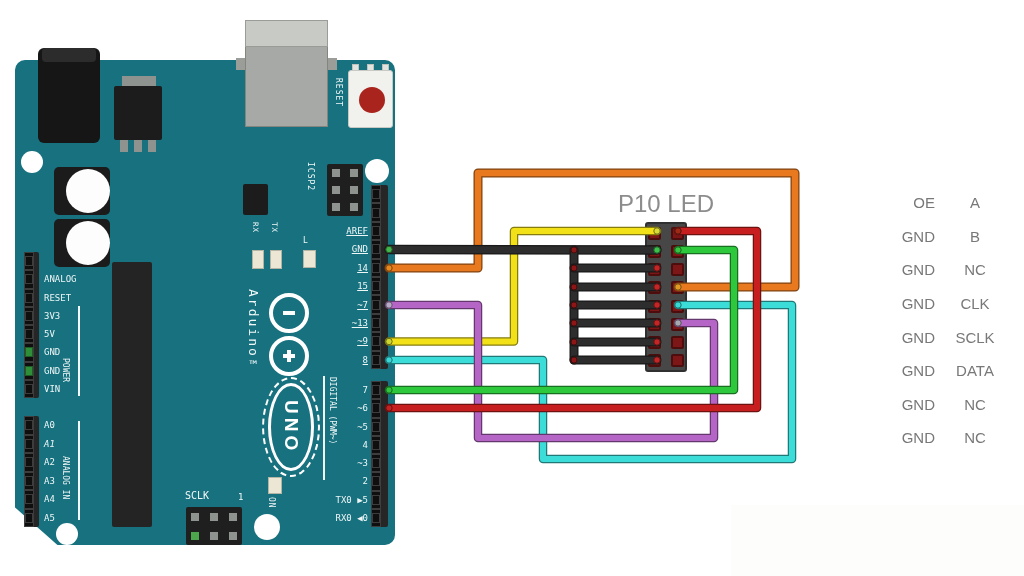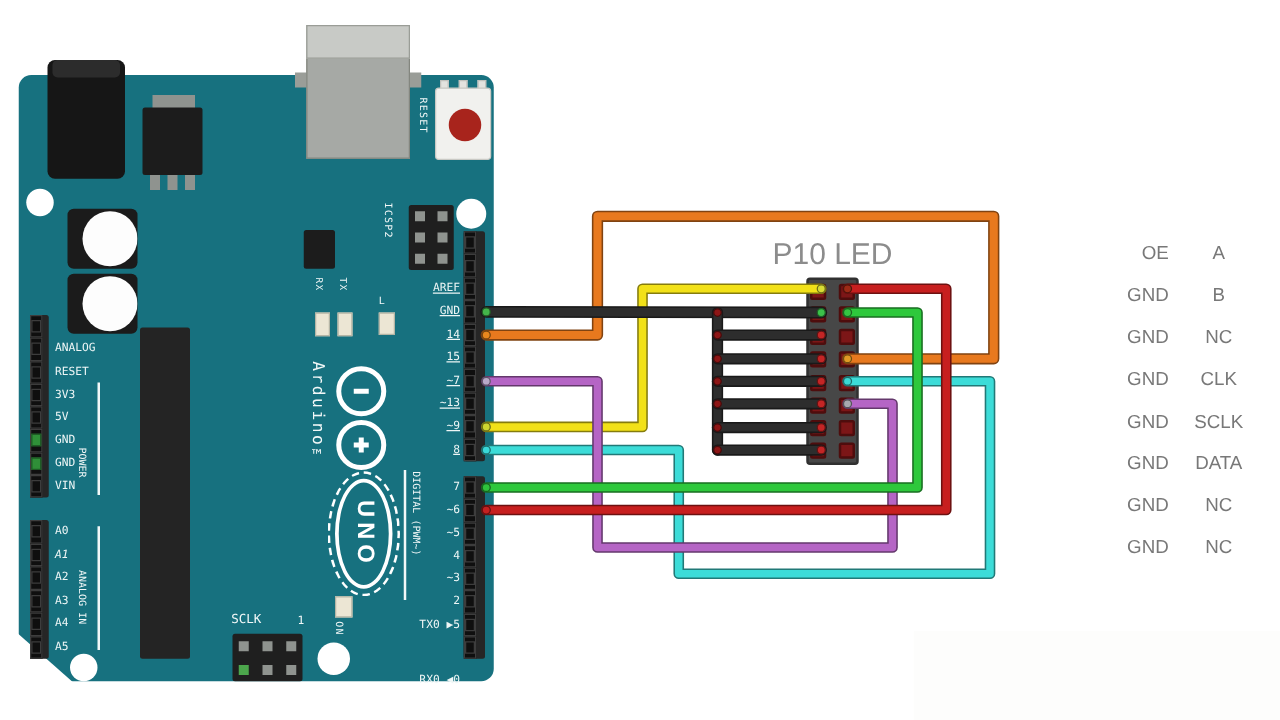--- a/index.html
+++ b/index.html
@@ -281,21 +281,21 @@
       <div class="prow" style="height: 18.4px;">8</div>
     </div>
   <div class="abs lblcol right" id="labels-digital-bottom" style="left:300px;top:381px;width:68px;">
       <div class="prow" style="height: 18.25px;">7</div>
       <div class="prow" style="height: 18.25px;">~6</div>
       <div class="prow" style="height: 18.25px;">~5</div>
       <div class="prow" style="height: 18.25px;">4</div>
       <div class="prow" style="height: 18.25px;">~3</div>
       <div class="prow" style="height: 18.25px;">2</div>
       <div class="prow" style="height: 18.25px;">TX0 ▶5</div>
-      <div class="prow" style="height: 18.25px; margin-top: 26px;">RX0 ◀0</div>
+      <div class="prow" style="height: 18.25px;">RX0 ◀0</div>
     </div>
   <div class="abs lblcol left" id="labels-power" style="left:44px;top:252px;width:40px;">
       <div class="prow" style="height: 18.25px;"></div>
       <div class="prow" style="height: 18.25px;">ANALOG</div>
       <div class="prow" style="height: 18.25px;">RESET</div>
       <div class="prow" style="height: 18.25px;">3V3</div>
       <div class="prow" style="height: 18.25px;">5V</div>
       <div class="prow" style="height: 18.25px;">GND</div>
       <div class="prow" style="height: 18.25px;">GND</div>
       <div class="prow" style="height: 18.25px;">VIN</div>

